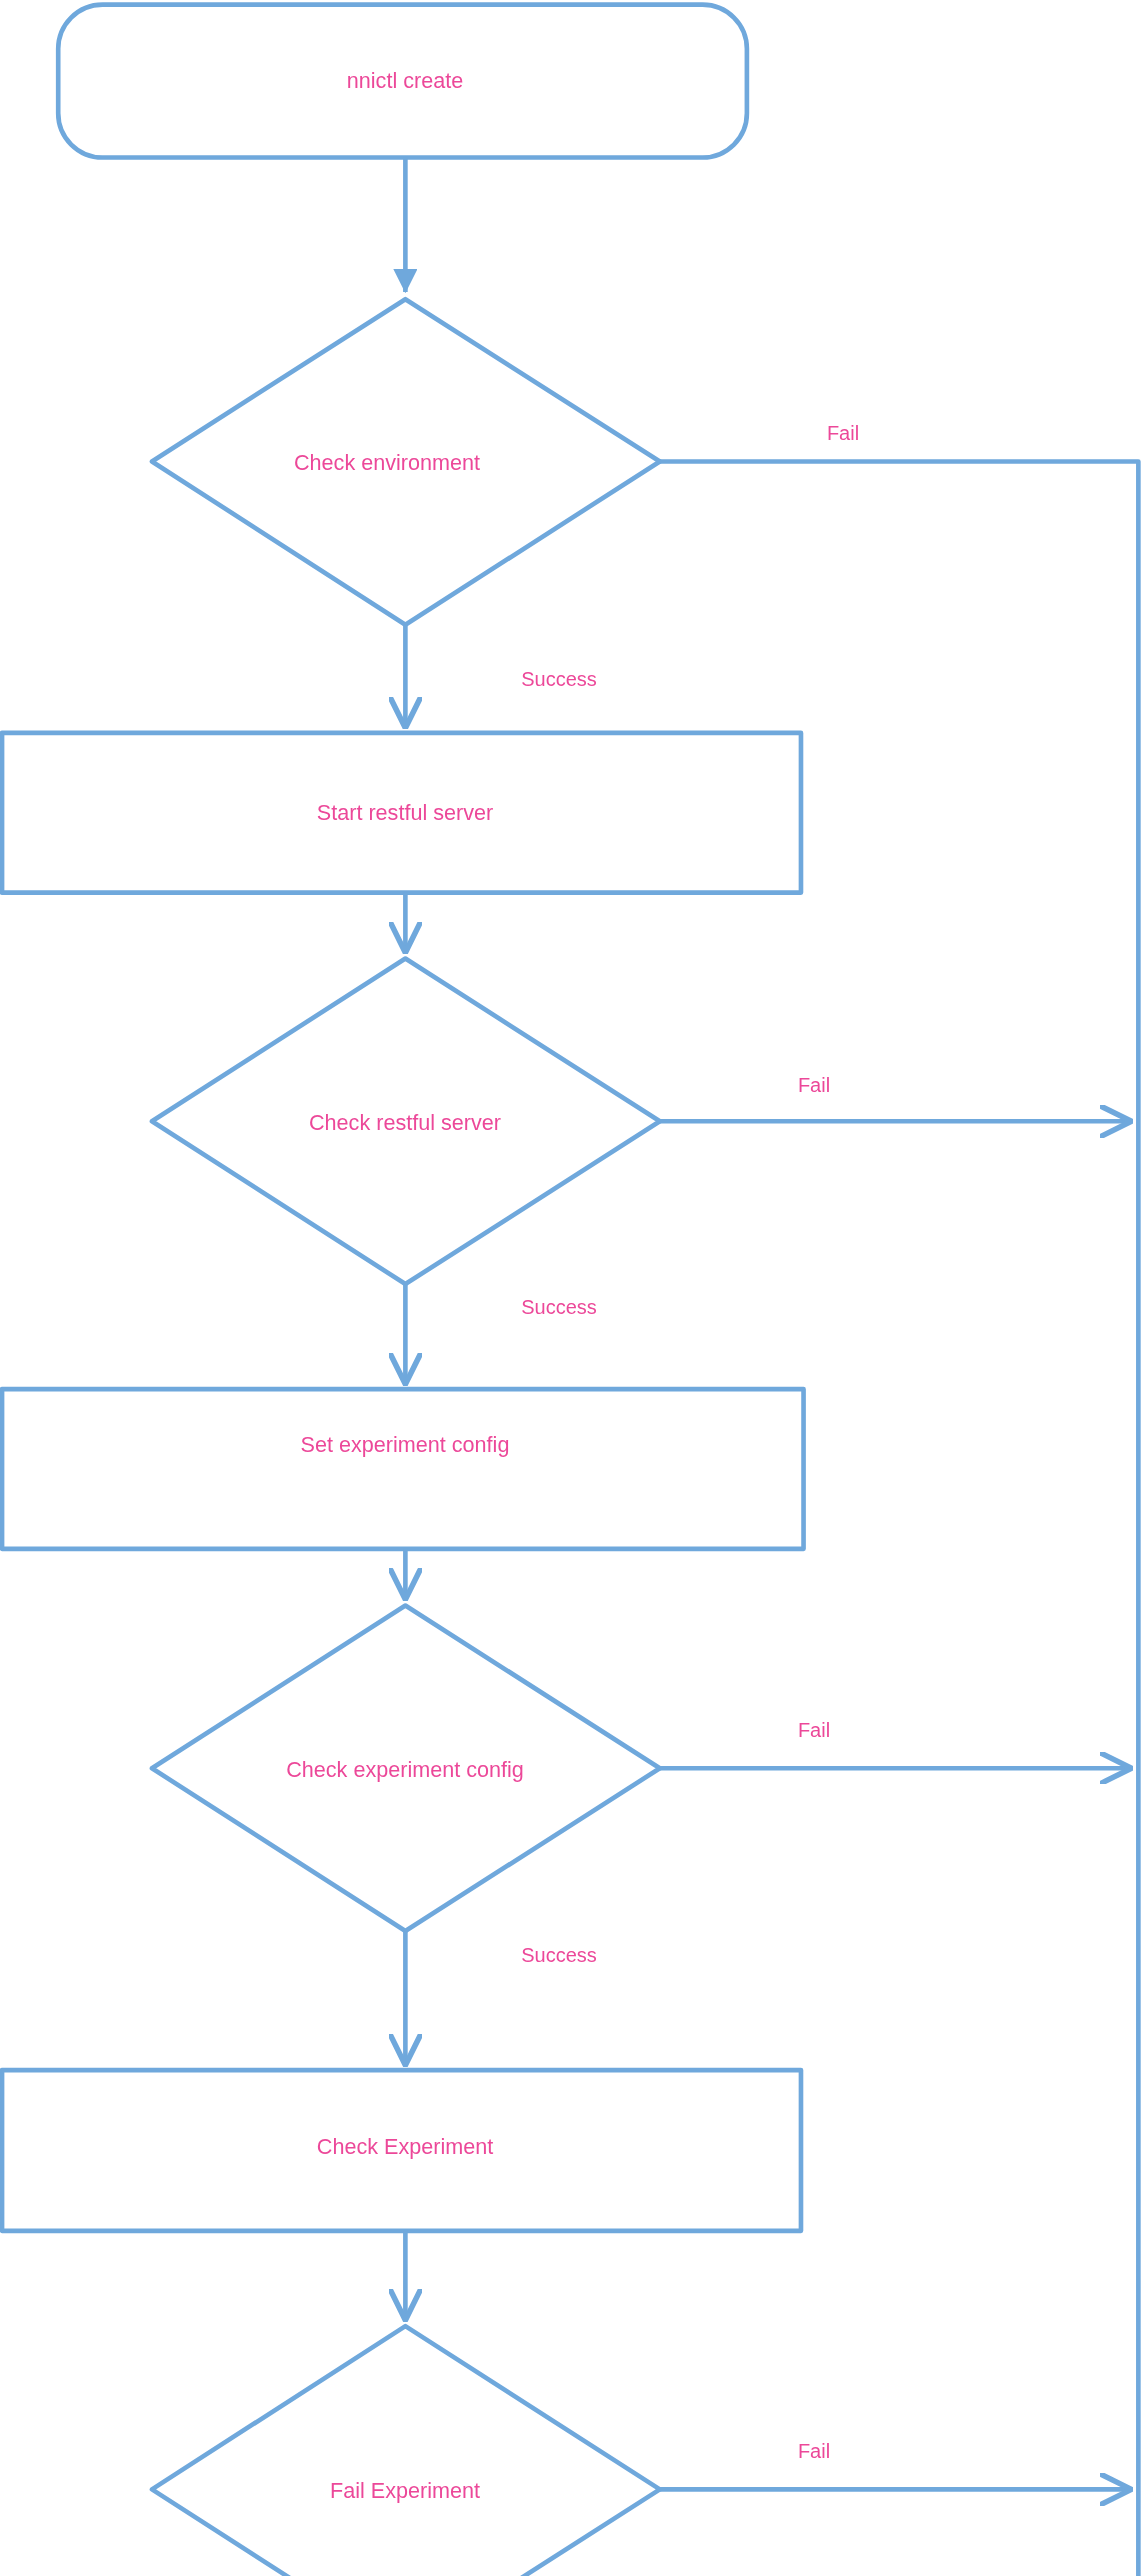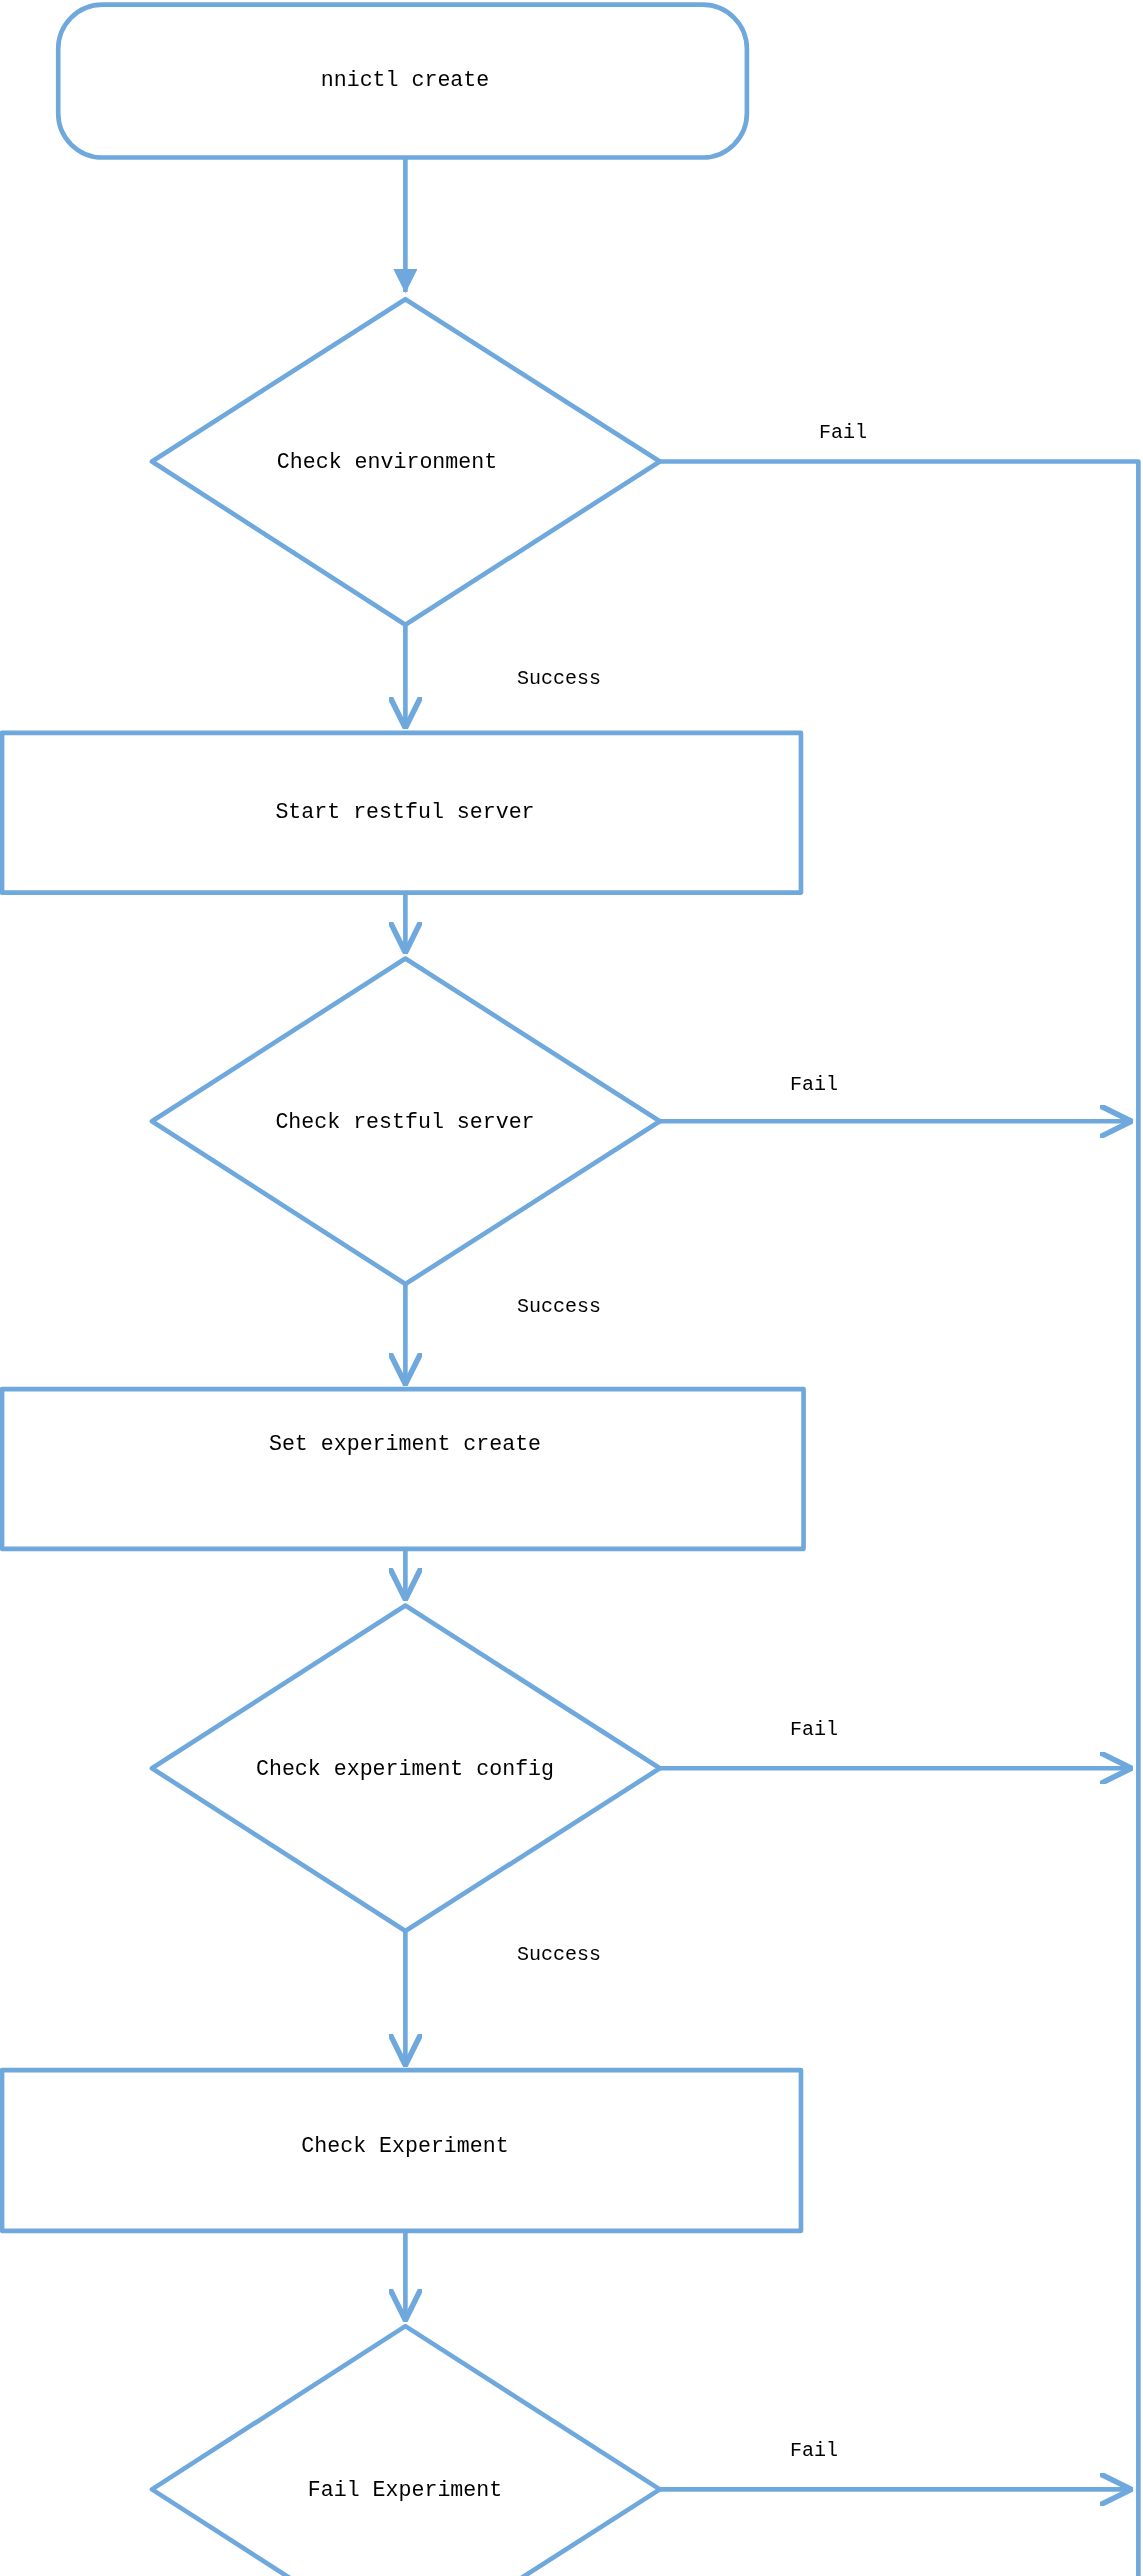--- a/index.html
+++ b/index.html
@@ -2,22 +2,22 @@
 <html style="font-size:8.2px"><head>
 <meta charset="utf-8">
 <title>nnictl create flowchart</title>
 <style>
   html,body{margin:0;padding:0;background:#ffffff;}
   body{font-family:"Liberation Sans", sans-serif;}
   #stage{position:relative;width:1143px;height:2888px;background:#ffffff;overflow:hidden;}
   #stage svg{position:absolute;left:0;top:0;width:1143px;height:2888px;display:block;}
   .node-label{
     position:absolute;
-    color:#000000;
-    font-family:Liberation Mono, monospace;
+    color:#ec4899;
+    font-family:Liberation Sans, sans-serif;
     text-align:center;
     white-space:nowrap;
     transform:translate(-50%,-50%);
     pointer-events:none;
     line-height:1.1;
   }
   .node-text{font-size:21.6px;}
   .edge-text{font-size:20px;}
 </style>
 </head>
@@ -92,21 +92,21 @@
   <div class="node-label edge-text" style="left:559px;top:679px;">Success</div>
 
   <div class="node-label node-text" style="left:405px;top:813px;">Start restful server</div>
 
   <div class="node-label node-text" style="left:405px;top:1123px;">Check restful server</div>
 
   <div class="node-label edge-text" style="left:814px;top:1085px;">Fail</div>
 
   <div class="node-label edge-text" style="left:559px;top:1307px;">Success</div>
 
-  <div class="node-label node-text" style="left:405px;top:1445px;">Set experiment create</div>
+  <div class="node-label node-text" style="left:405px;top:1445px;">Set experiment config</div>
 
   <div class="node-label node-text" style="left:405px;top:1770px;">Check experiment config</div>
 
   <div class="node-label edge-text" style="left:814px;top:1730px;">Fail</div>
 
   <div class="node-label edge-text" style="left:559px;top:1955px;">Success</div>
 
   <div class="node-label node-text" style="left:405px;top:2147px;">Check Experiment</div>
 
   <div class="node-label node-text" style="left:405px;top:2491px;">Fail Experiment</div>

